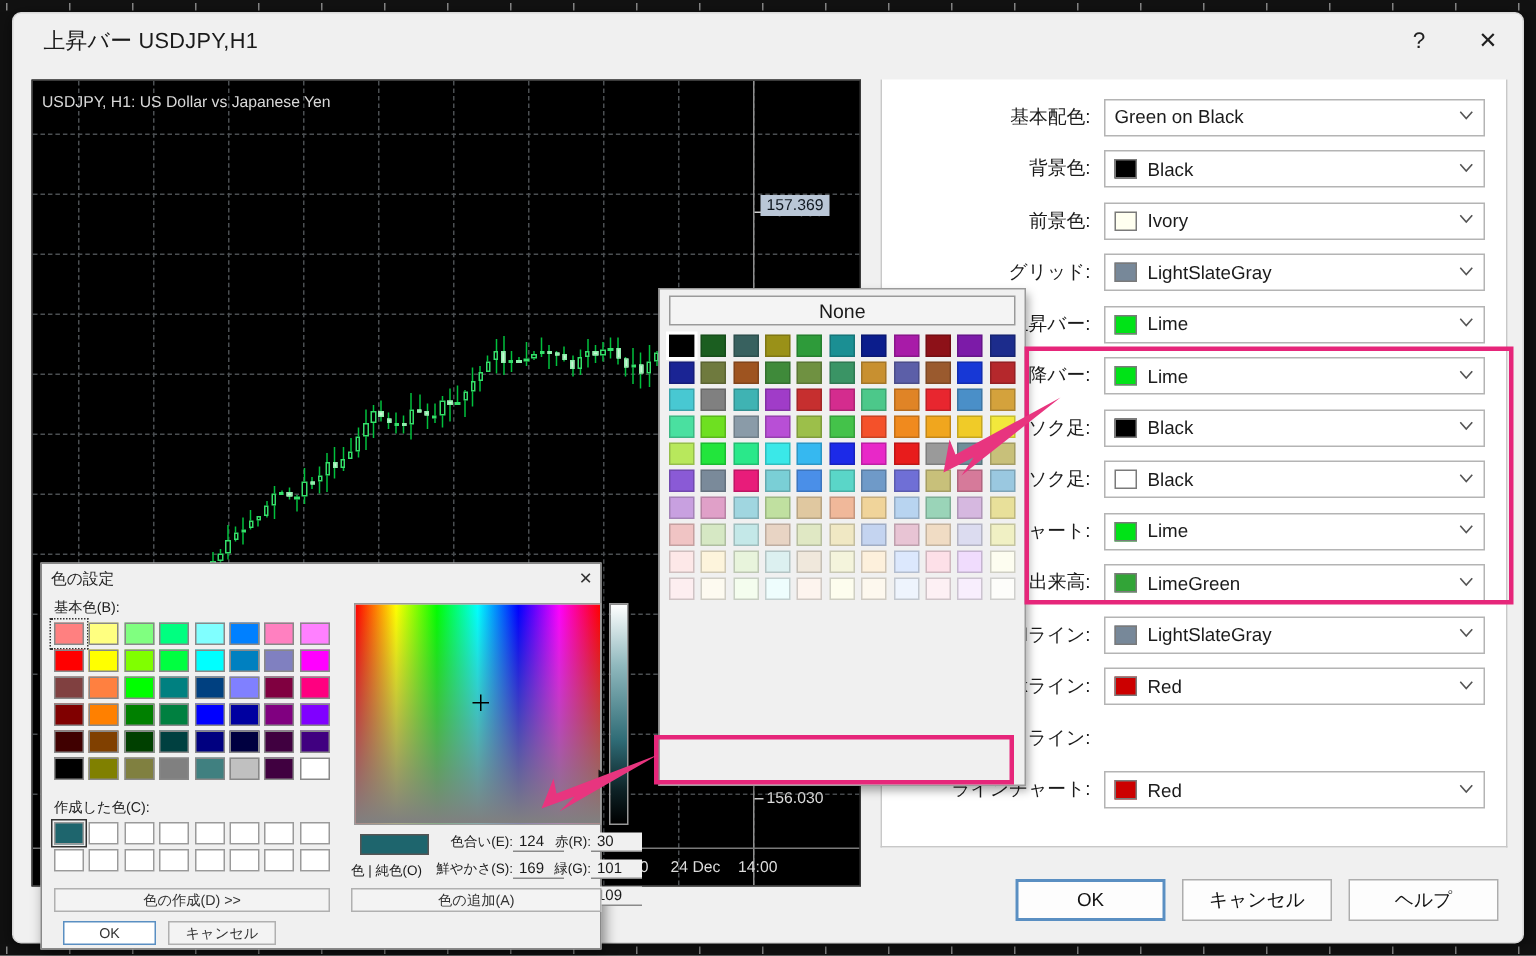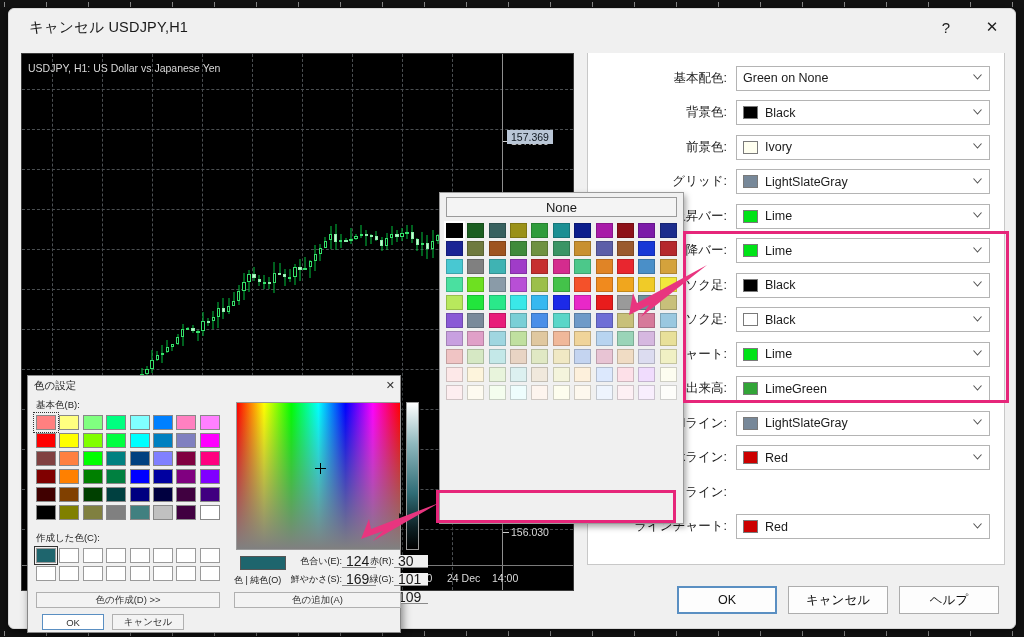--- a/index.html
+++ b/index.html
@@ -210,21 +210,21 @@
   }
   #lumarrow {
     position:absolute; left:371px; top:137px;
     width:0; height:0; border-top:5px solid transparent; border-bottom:5px solid transparent;
     border-left:7px solid #111;
   }
   .num-row { display:flex; align-items:center; height:15px; margin-bottom:3px; }
   .num-lbl { font-size:9px; color:#1a1a1a; text-align:right; white-space:nowrap; }
   .num-val {
     width:34px; height:13px; border-bottom:1px solid #8a8a8a; background:#f0f0f0;
-    font-size:14px; color:#1a1a1a; padding-left:4px; line-height:13px;
+    font-size:10px; color:#1a1a1a; padding-left:4px; line-height:13px;
   }
   
   .arrow { position:absolute; z-index:45; pointer-events:none; }
 </style>
 </head>
 <body>
 
 <div class="desktop-top">
   <div class="tickmarks" id="ticks-top">
       <i style="left:4px"></i>
@@ -280,21 +280,21 @@
       <i style="left:886px"></i>
       <i style="left:928px"></i>
       <i style="left:970px"></i>
       <i style="left:1012px"></i>
     </div>
 </div>
 
 <div id="dialog">
 
   <div class="titlebar">
-    <div class="tb-title">キャンセル USDJPY,H1</div>
+    <div class="tb-title">上昇バー USDJPY,H1</div>
     <div class="tb-buttons">
       <div class="tb-btn">?</div>
       <div class="tb-btn close">✕</div>
     </div>
   </div>
 
   <div id="chart">
     <div class="chart-title">USDJPY, H1: US Dollar vs Japanese Yen</div>
     <div id="chart-grid">
         <div class="grid-v" style="left:30px"></div>
@@ -718,21 +718,21 @@
     <div class="time-lbl" style="left:370px">ec 06:00</div>
     <div class="time-lbl" style="left:425px">24 Dec</div>
     <div class="time-lbl" style="left:470px">14:00</div>
   </div>
 
   <div id="rightpane">
     <div class="panel-body" id="fields">
         <div class="field-row">
           <div class="field-label">基本配色:</div>
           <div class="combo">
-            <span class="ctext">Green on None</span>
+            <span class="ctext">Green on Black</span>
             <span class="caret">
               <svg width="9" height="6" viewBox="0 0 9 6">
                 <path d="M0.5 0.5 L4.5 5 L8.5 0.5" fill="none" stroke="#555" stroke-width="1.1"></path>
               </svg>
             </span>
           </div>
         </div>
         <div class="field-row">
           <div class="field-label">背景色:</div>
           <div class="combo">

